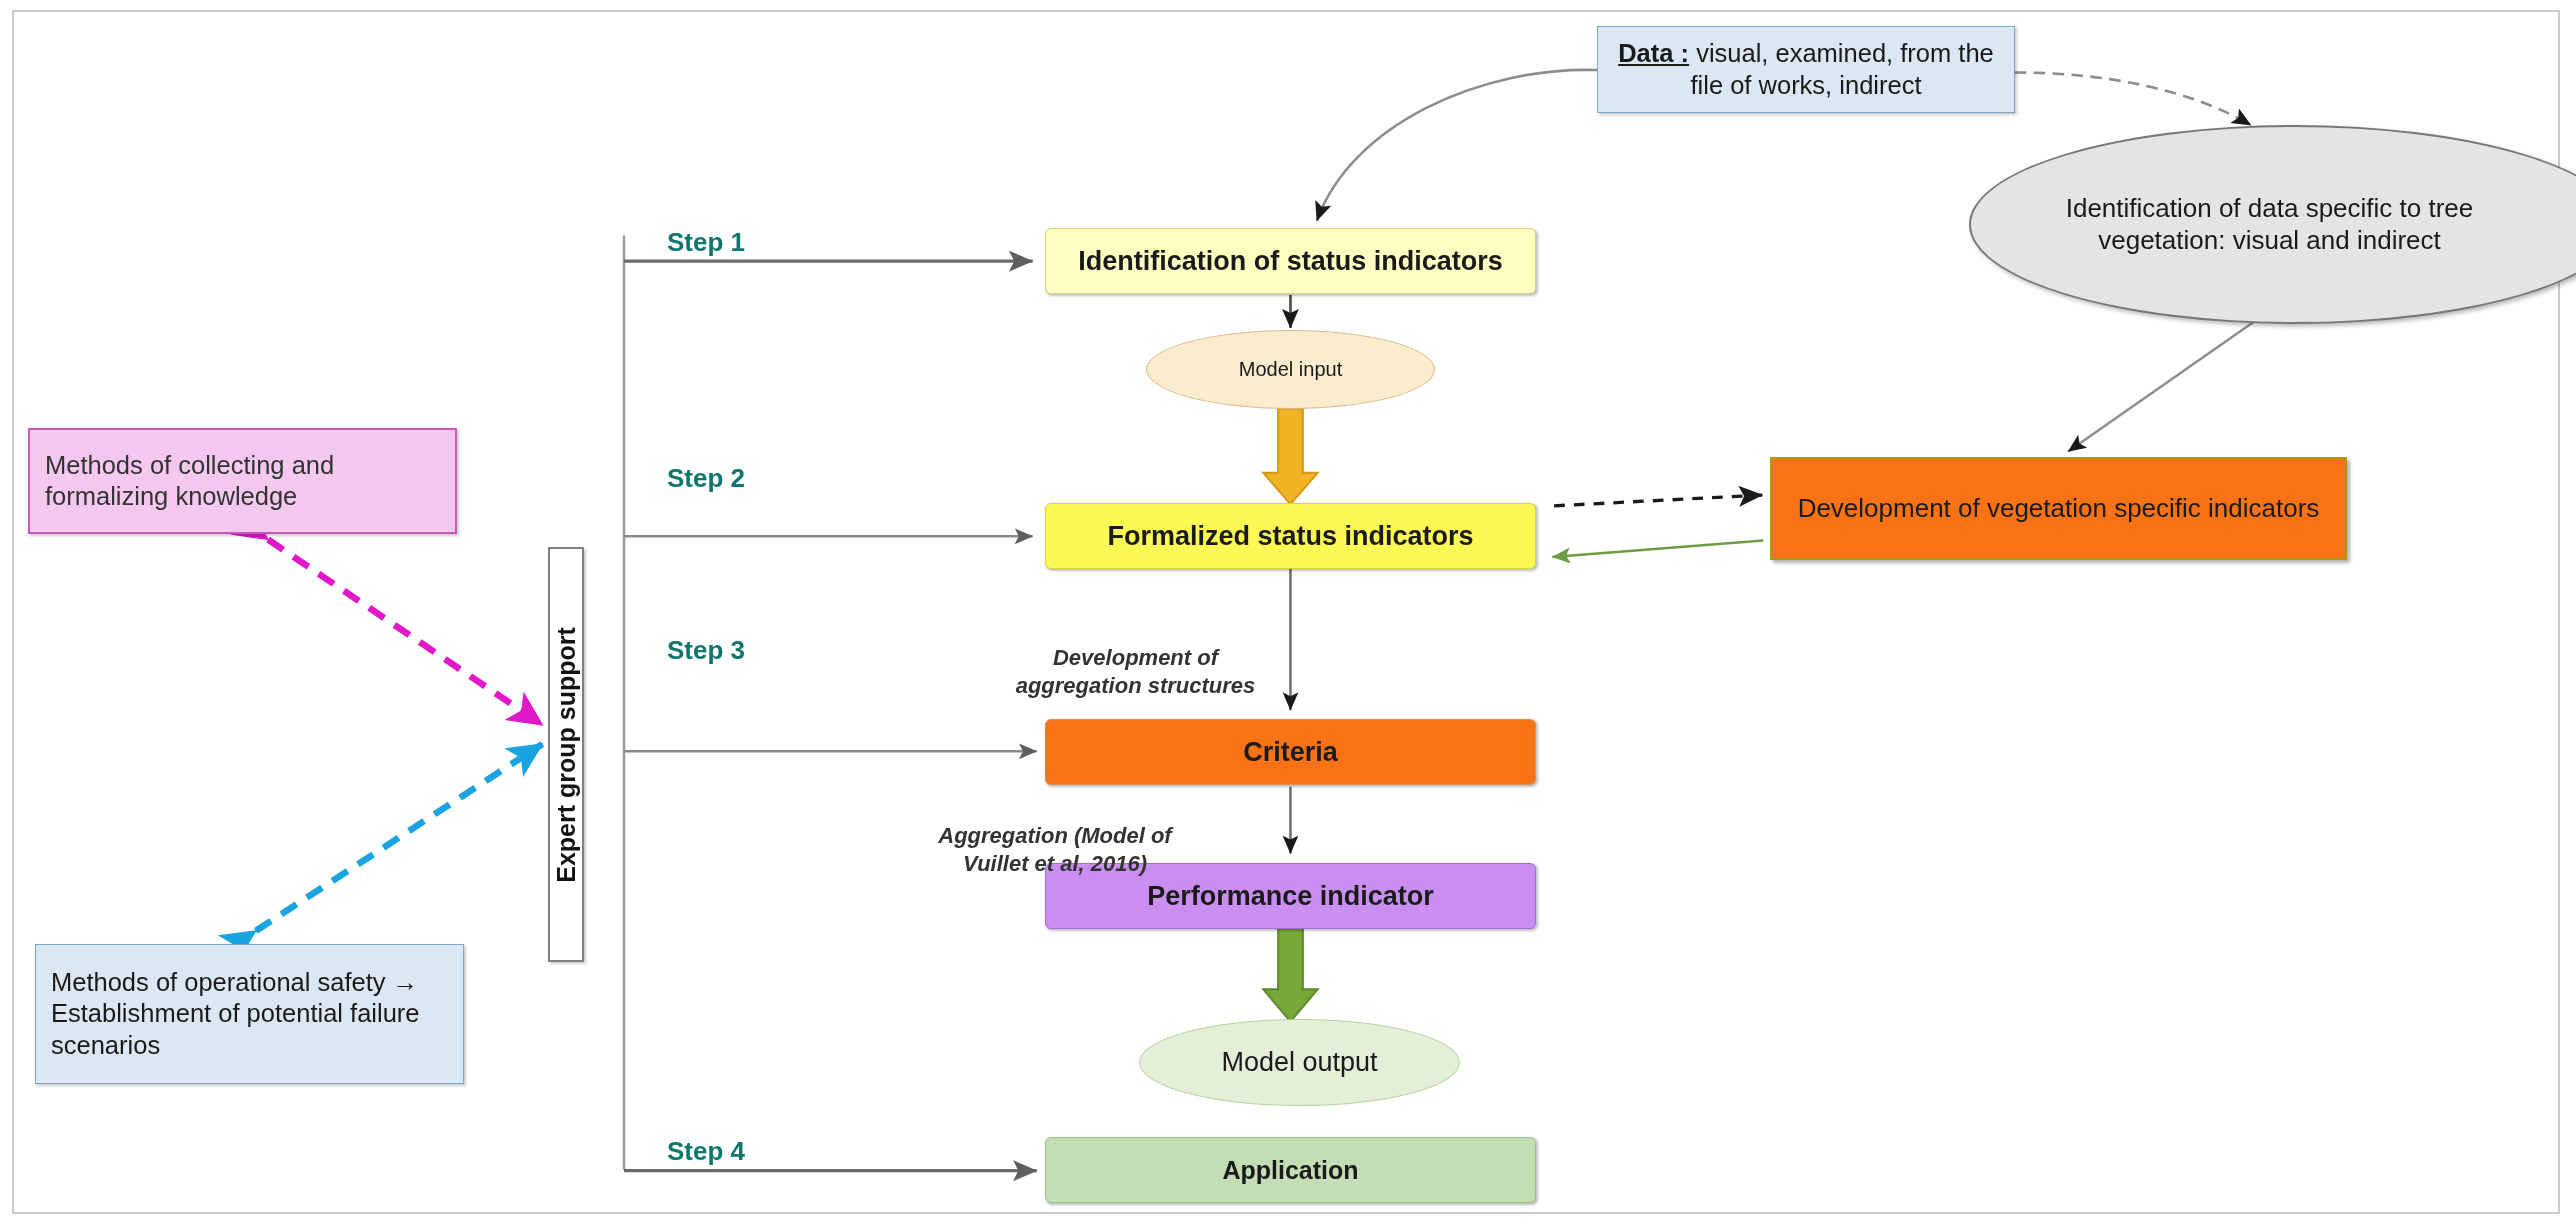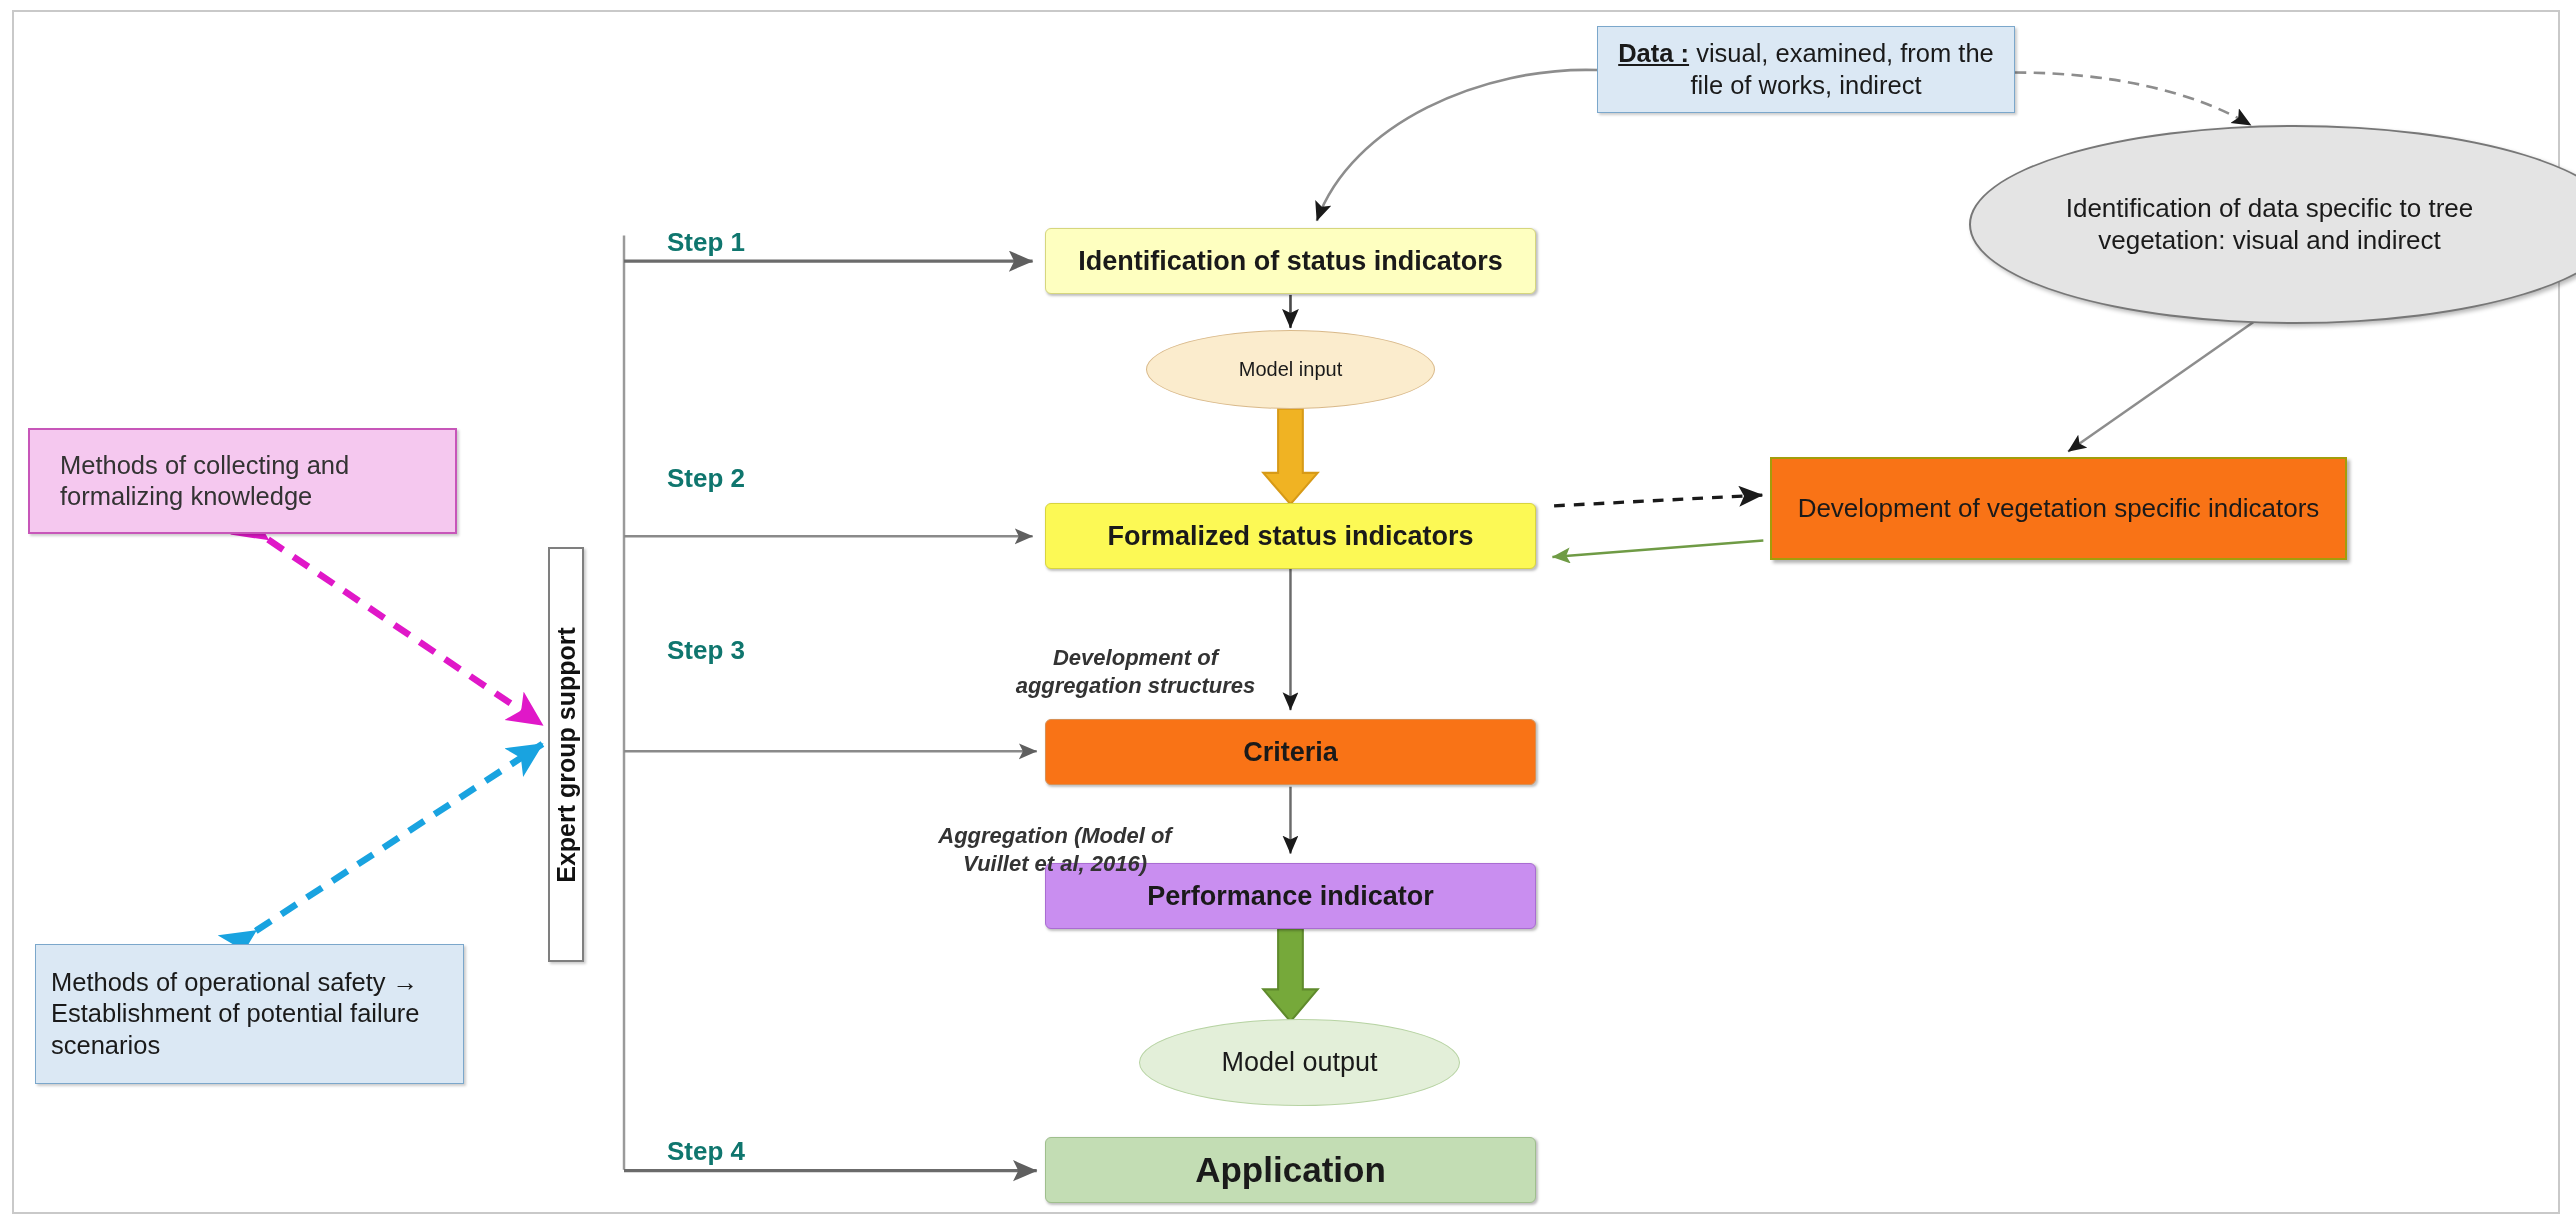--- a/index.html
+++ b/index.html
@@ -196,21 +196,21 @@
   </div>
 
   <div class="node proc proc-purple" style="left:1045px; top:863px; width:491px; height:66px; font-size:27px;">
     <span>Performance indicator</span>
   </div>
 
   <div class="node ellipse ell-green" style="left:1139px; top:1019px; width:321px; height:87px; font-size:27px;">
     <span>Model output</span>
   </div>
 
-  <div class="node proc proc-green" style="left:1045px; top:1137px; width:491px; height:66px; font-size:35px;">
+  <div class="node proc proc-green" style="left:1045px; top:1137px; width:491px; height:66px; font-size:25px;">
     <span>Application</span>
   </div>
 
   <div class="annot" style="left:979px; top:621px; width:313px;">Development of
 aggregation structures</div>
 
   <div class="annot" style="left:882px; top:799px; width:346px;">Aggregation (Model of
 Vuillet et al, 2016)</div>
 
   <div class="node rect rect-blue" style="left:1597px; top:26px; width:418px; height:87px; font-size:25.5px; padding:3.3px 11.5px;">
@@ -220,21 +220,21 @@
   </div>
 
   <div class="node ellipse ell-grey" style="left:1969px; top:125px; width:651px; height:199px; font-size:26px; padding:0 99px 0 49px;">
     <span>Identification of data specific to tree vegetation: visual and indirect</span>
   </div>
 
   <div class="node rect rect-olive" style="left:1770px; top:445px; width:577px; height:103px; font-size:26px; padding:0 13px;">
     <span>Development of vegetation specific indicators</span>
   </div>
 
-  <div class="node rect rect-pink" style="left:28px; top:428px; width:429px; height:106px; font-size:25.5px; padding:0 30px; justify-content:flex-start; text-align:left;">
+  <div class="node rect rect-pink" style="left:28px; top:428px; width:429px; height:106px; font-size:25.5px; padding:0 15px; justify-content:flex-start; text-align:left;">
     <span>Methods of collecting and formalizing knowledge</span>
   </div>
 
   <div class="node rect rect-blue" style="left:35px; top:944px; width:429px; height:140px; font-size:25.5px; padding:0 15px; justify-content:flex-start; text-align:left;">
     <span>Methods of operational safety → Establishment of potential failure scenarios</span>
   </div>
 
 </div>
 
 

